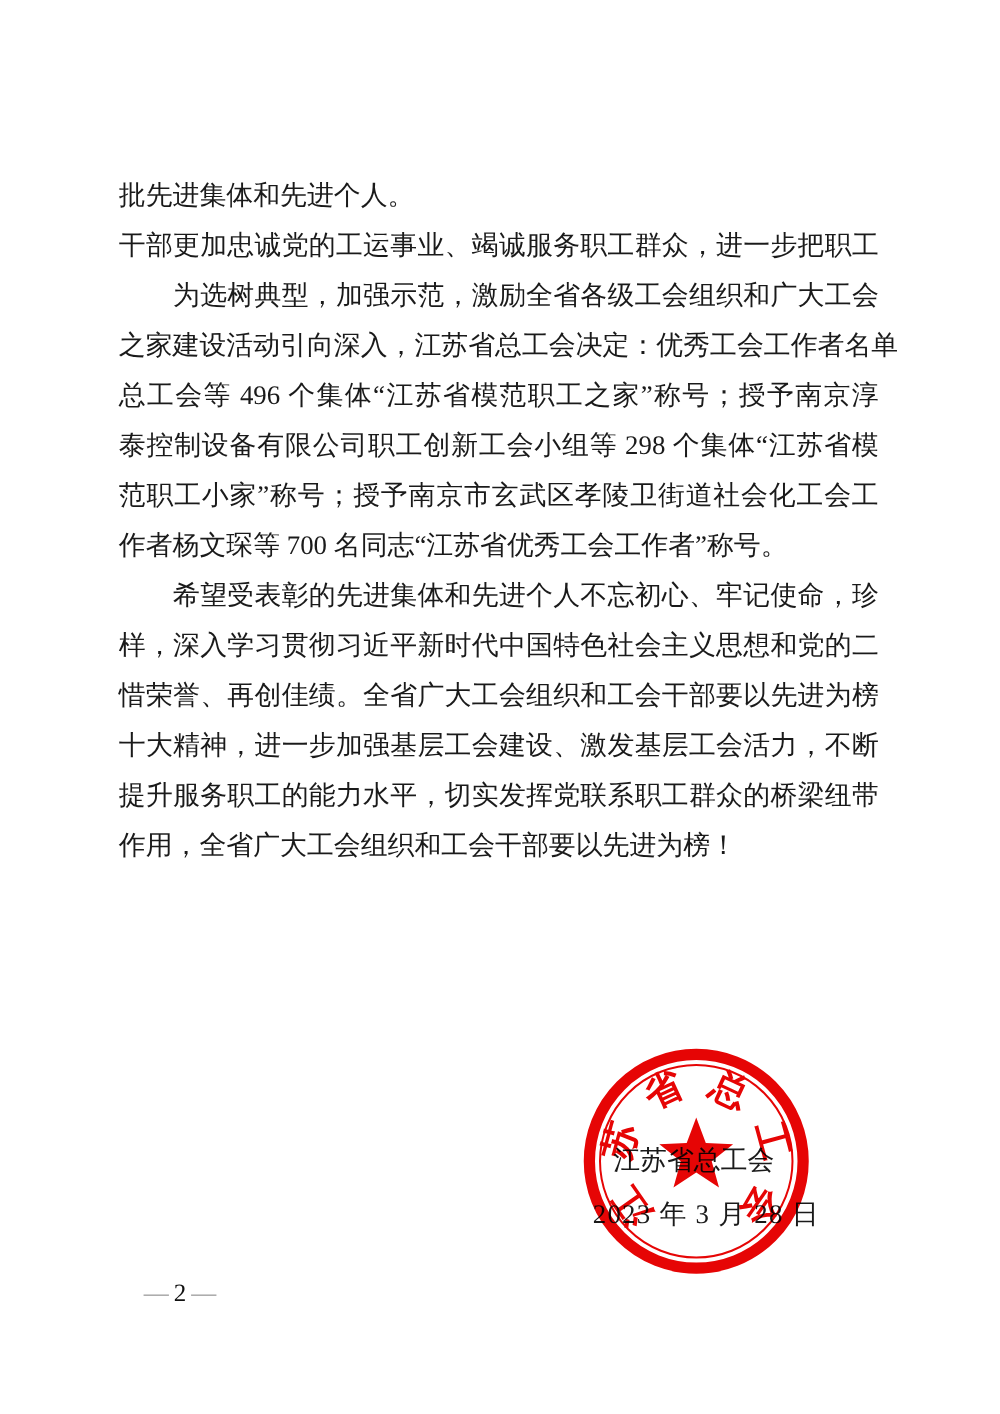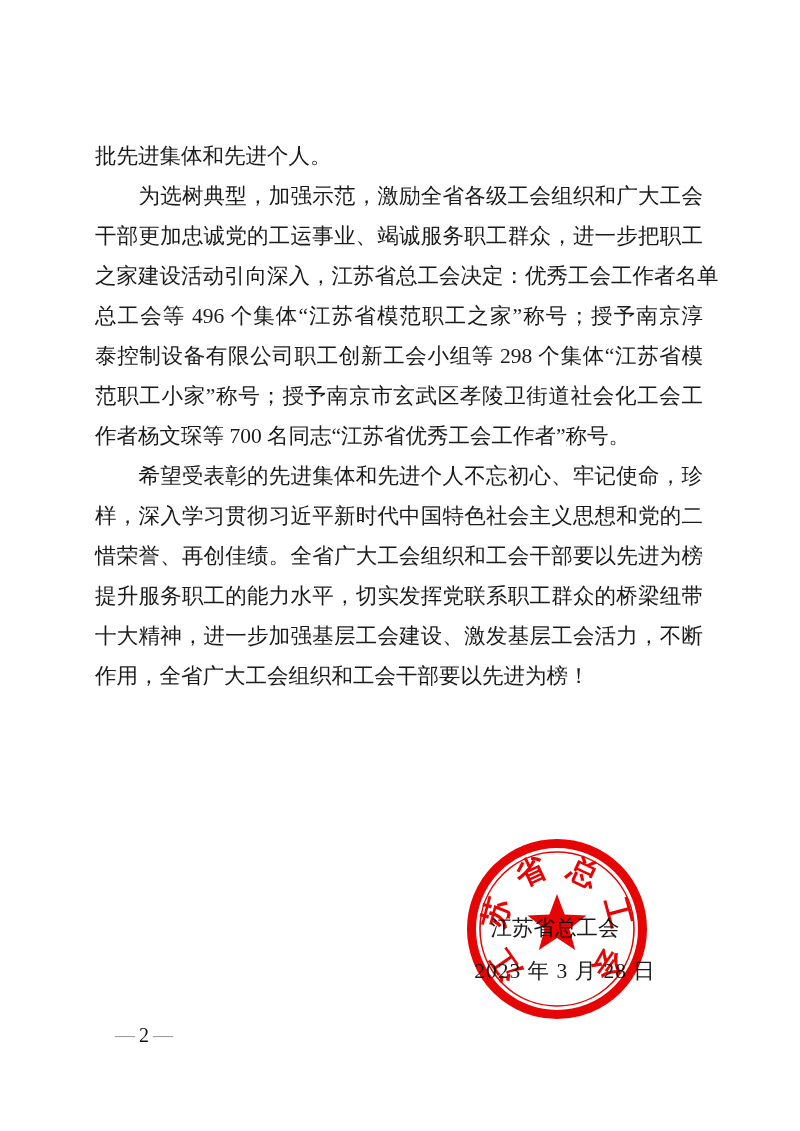--- a/index.html
+++ b/index.html
@@ -75,32 +75,32 @@
   .footer .dash{color:#9a9a9a;}
   .footer .num{color:#111111;padding:0 4px;}
 </style>
 </head>
 <body>
 
 <div class="page">
 
   <div class="doc-body">
       <div class="line last">批先进集体和先进个人。</div>
+      <div class="line">干部更加忠诚党的工运事业、竭诚服务职工群众，进一步把职工</div>
       <div class="line">　　为选树典型，加强示范，激励全省各级工会组织和广大工会</div>
-      <div class="line">干部更加忠诚党的工运事业、竭诚服务职工群众，进一步把职工</div>
       <div class="line">之家建设活动引向深入，江苏省总工会决定：优秀工会工作者名单</div>
       <div class="line">总工会等 496 个集体“江苏省模范职工之家”称号；授予南京淳</div>
       <div class="line">泰控制设备有限公司职工创新工会小组等 298 个集体“江苏省模</div>
       <div class="line">范职工小家”称号；授予南京市玄武区孝陵卫街道社会化工会工</div>
       <div class="line last">作者杨文琛等 700 名同志“江苏省优秀工会工作者”称号。</div>
       <div class="line">　　希望受表彰的先进集体和先进个人不忘初心、牢记使命，珍</div>
       <div class="line">样，深入学习贯彻习近平新时代中国特色社会主义思想和党的二</div>
       <div class="line">惜荣誉、再创佳绩。全省广大工会组织和工会干部要以先进为榜</div>
+      <div class="line">十大精神，进一步加强基层工会建设、激发基层工会活力，不断</div>
       <div class="line">提升服务职工的能力水平，切实发挥党联系职工群众的桥梁纽带</div>
-      <div class="line">十大精神，进一步加强基层工会建设、激发基层工会活力，不断</div>
       <div class="line last">作用，全省广大工会组织和工会干部要以先进为榜！</div>
     </div>
 
 
   <div class="sig-name">江苏省总工会</div>
 
   <div class="sig-date">2023 年 3 月 28 日</div>
 
   <svg class="seal" viewBox="-100 -100 200 200" xmlns="http://www.w3.org/2000/svg">
     <circle class="seal-stroke" cx="0" cy="0" r="85.5" fill="none" stroke="#e60505" stroke-width="9"></circle>

